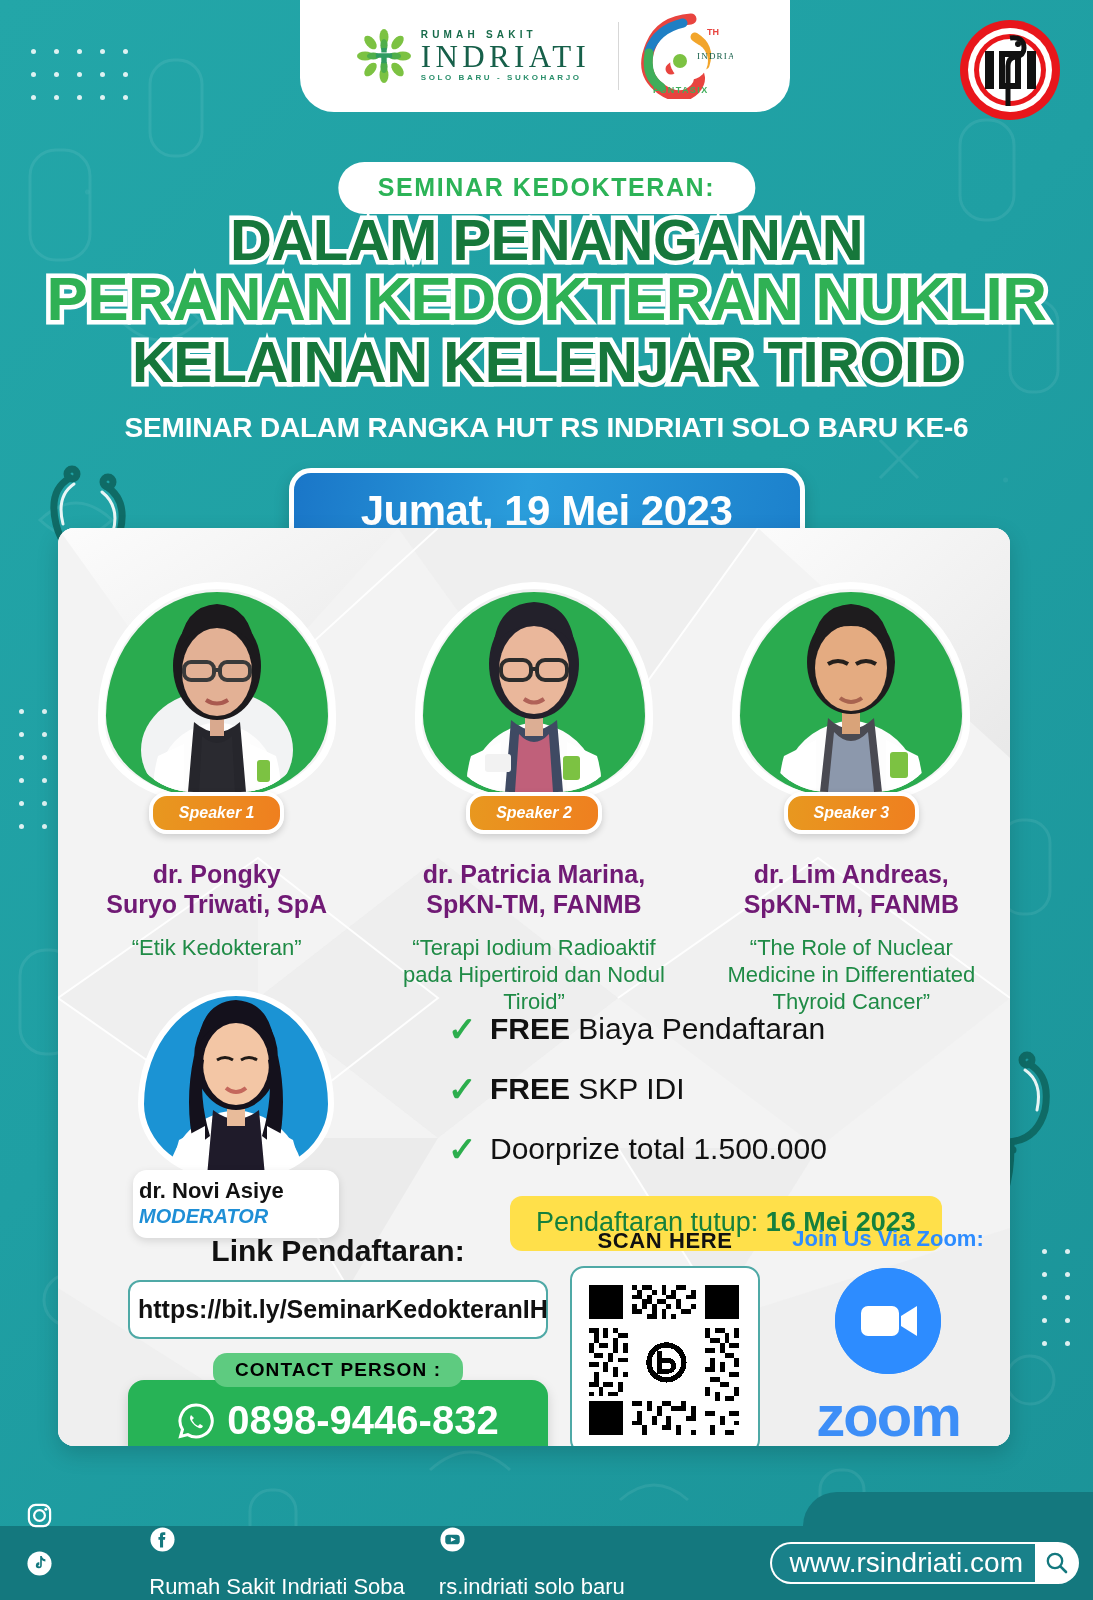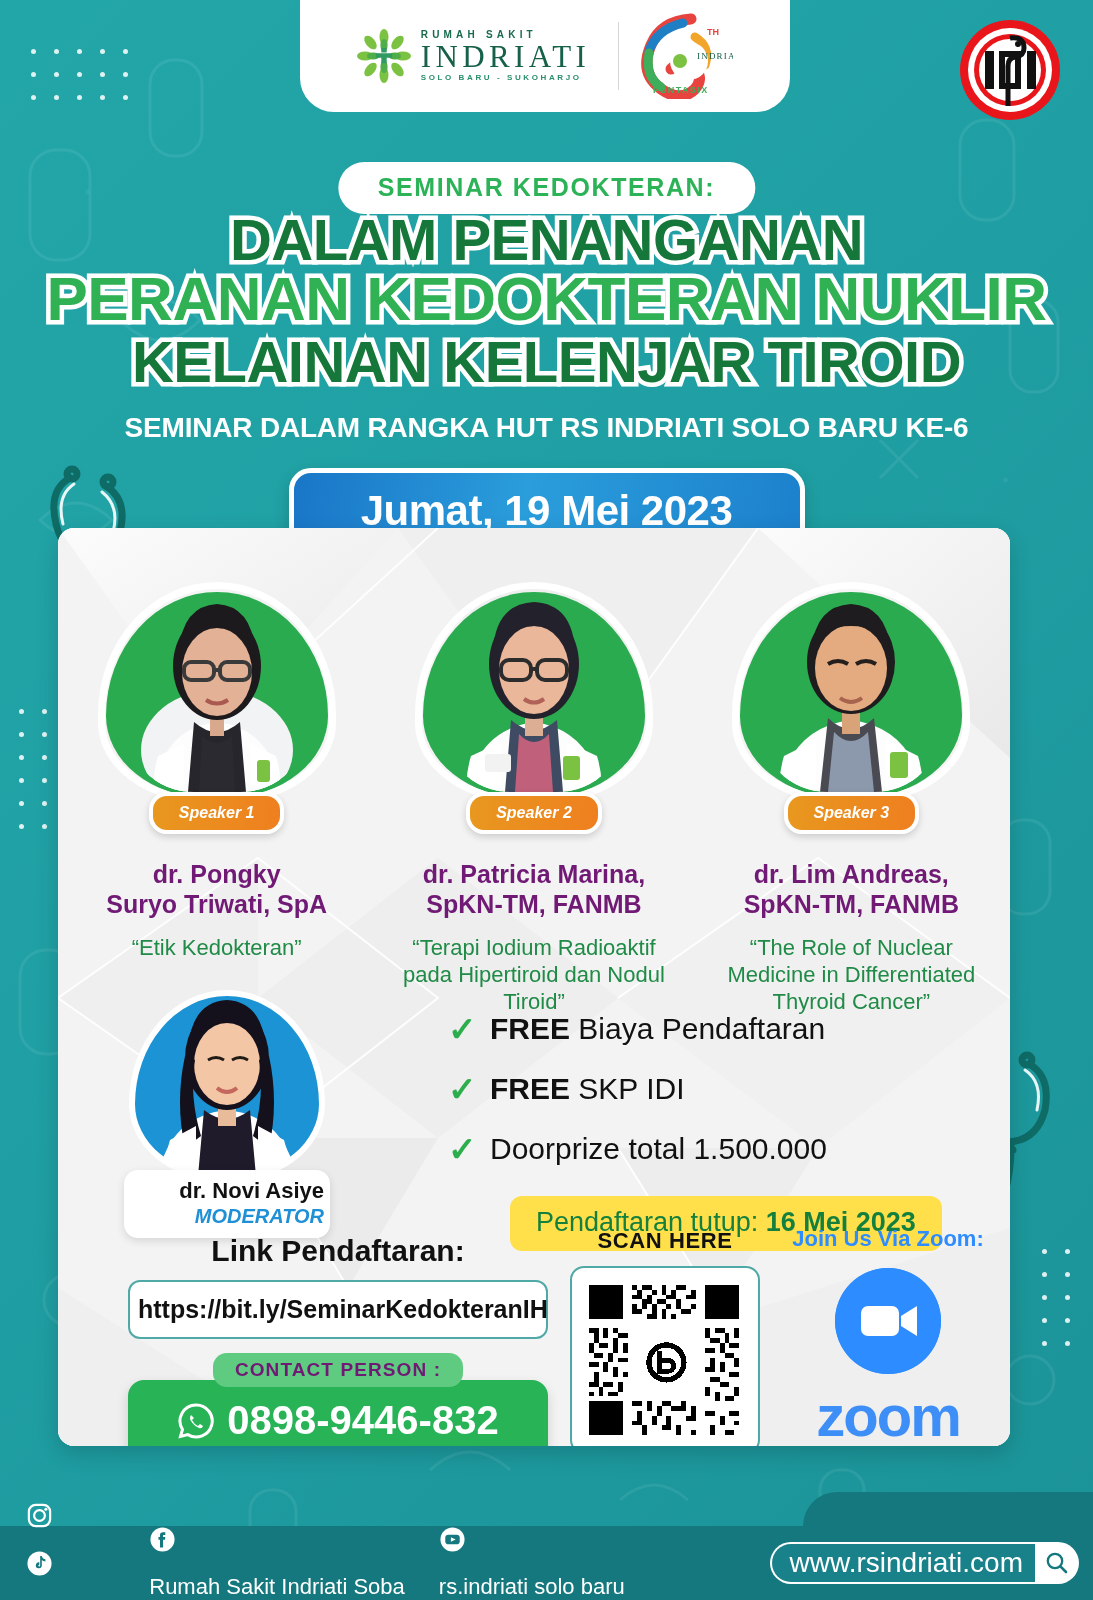--- a/index.html
+++ b/index.html
@@ -132,21 +132,21 @@
     margin:-6px auto 0; display:inline-block; position:relative; z-index:5;
     background:linear-gradient(95deg,#e8981f,#ef7f1f);
     color:#fff; font-size:16px; font-style:italic; font-weight:bold;
     padding:8px 26px; border-radius:18px; border:4px solid #ffffff;
     box-shadow:0 3px 7px rgba(0,0,0,.16);
   }
   .spname { margin-top:26px; font-size:25px; font-weight:bold; color:#701a75; line-height:1.18; }
   .sptopic { margin-top:16px; font-size:22px; color:#1f8b46; line-height:1.22; padding:0 8px; }
 
   
-  .moderator { position:absolute; left:39px; top:440px; width:260px; text-align:right; }
+  .moderator { position:absolute; left:48px; top:440px; width:260px; text-align:left; }
   .mphotoshell { width:200px; height:212px; margin:0 auto; position:relative; }
   .mblob {
     position:absolute; left:50%; transform:translateX(-50%); bottom:0;
     width:196px; height:190px; background:#1b93d4;
     border-radius:50% 50% 46% 46% / 60% 60% 40% 40%;
     border:6px solid #ffffff;
   }
   .mphoto {
     position:absolute; left:50%; transform:translateX(-50%); bottom:4px;
     width:166px; height:206px; border-radius:80px 80px 62px 62px; overflow:hidden;
@@ -173,21 +173,21 @@
 
   
   .reg { position:absolute; left:70px; top:706px; width:420px; text-align:center; }
   .reg-h { font-size:30px; font-weight:bold; color:#111; }
   .reg-link {
     margin-top:12px; background:#fff; border:2px solid #4fa9a6; border-radius:12px;
     padding:13px 8px; font-size:25px; font-weight:bold; color:#111;
   }
   .cp-pill {
     position:relative; z-index:6; margin:14px auto -14px; display:inline-block;
-    background:#5ecb80; color:#701a75; font-size:19px; font-weight:bold;
+    background:#5ecb80; color:#000000; font-size:19px; font-weight:bold;
     letter-spacing:1.1px; padding:6px 22px; border-radius:14px;
   }
   .wa-box {
     background:#27b356; border-radius:16px; padding:18px 10px 16px;
     box-shadow:0 5px 12px rgba(0,0,0,.15);
   }
   .wa-num { display:flex; align-items:center; justify-content:center; gap:12px;
             font-size:40px; font-weight:bold; color:#fff; }
   .wa-sub { font-size:25px; color:#fff; margin-top:2px; }
 

